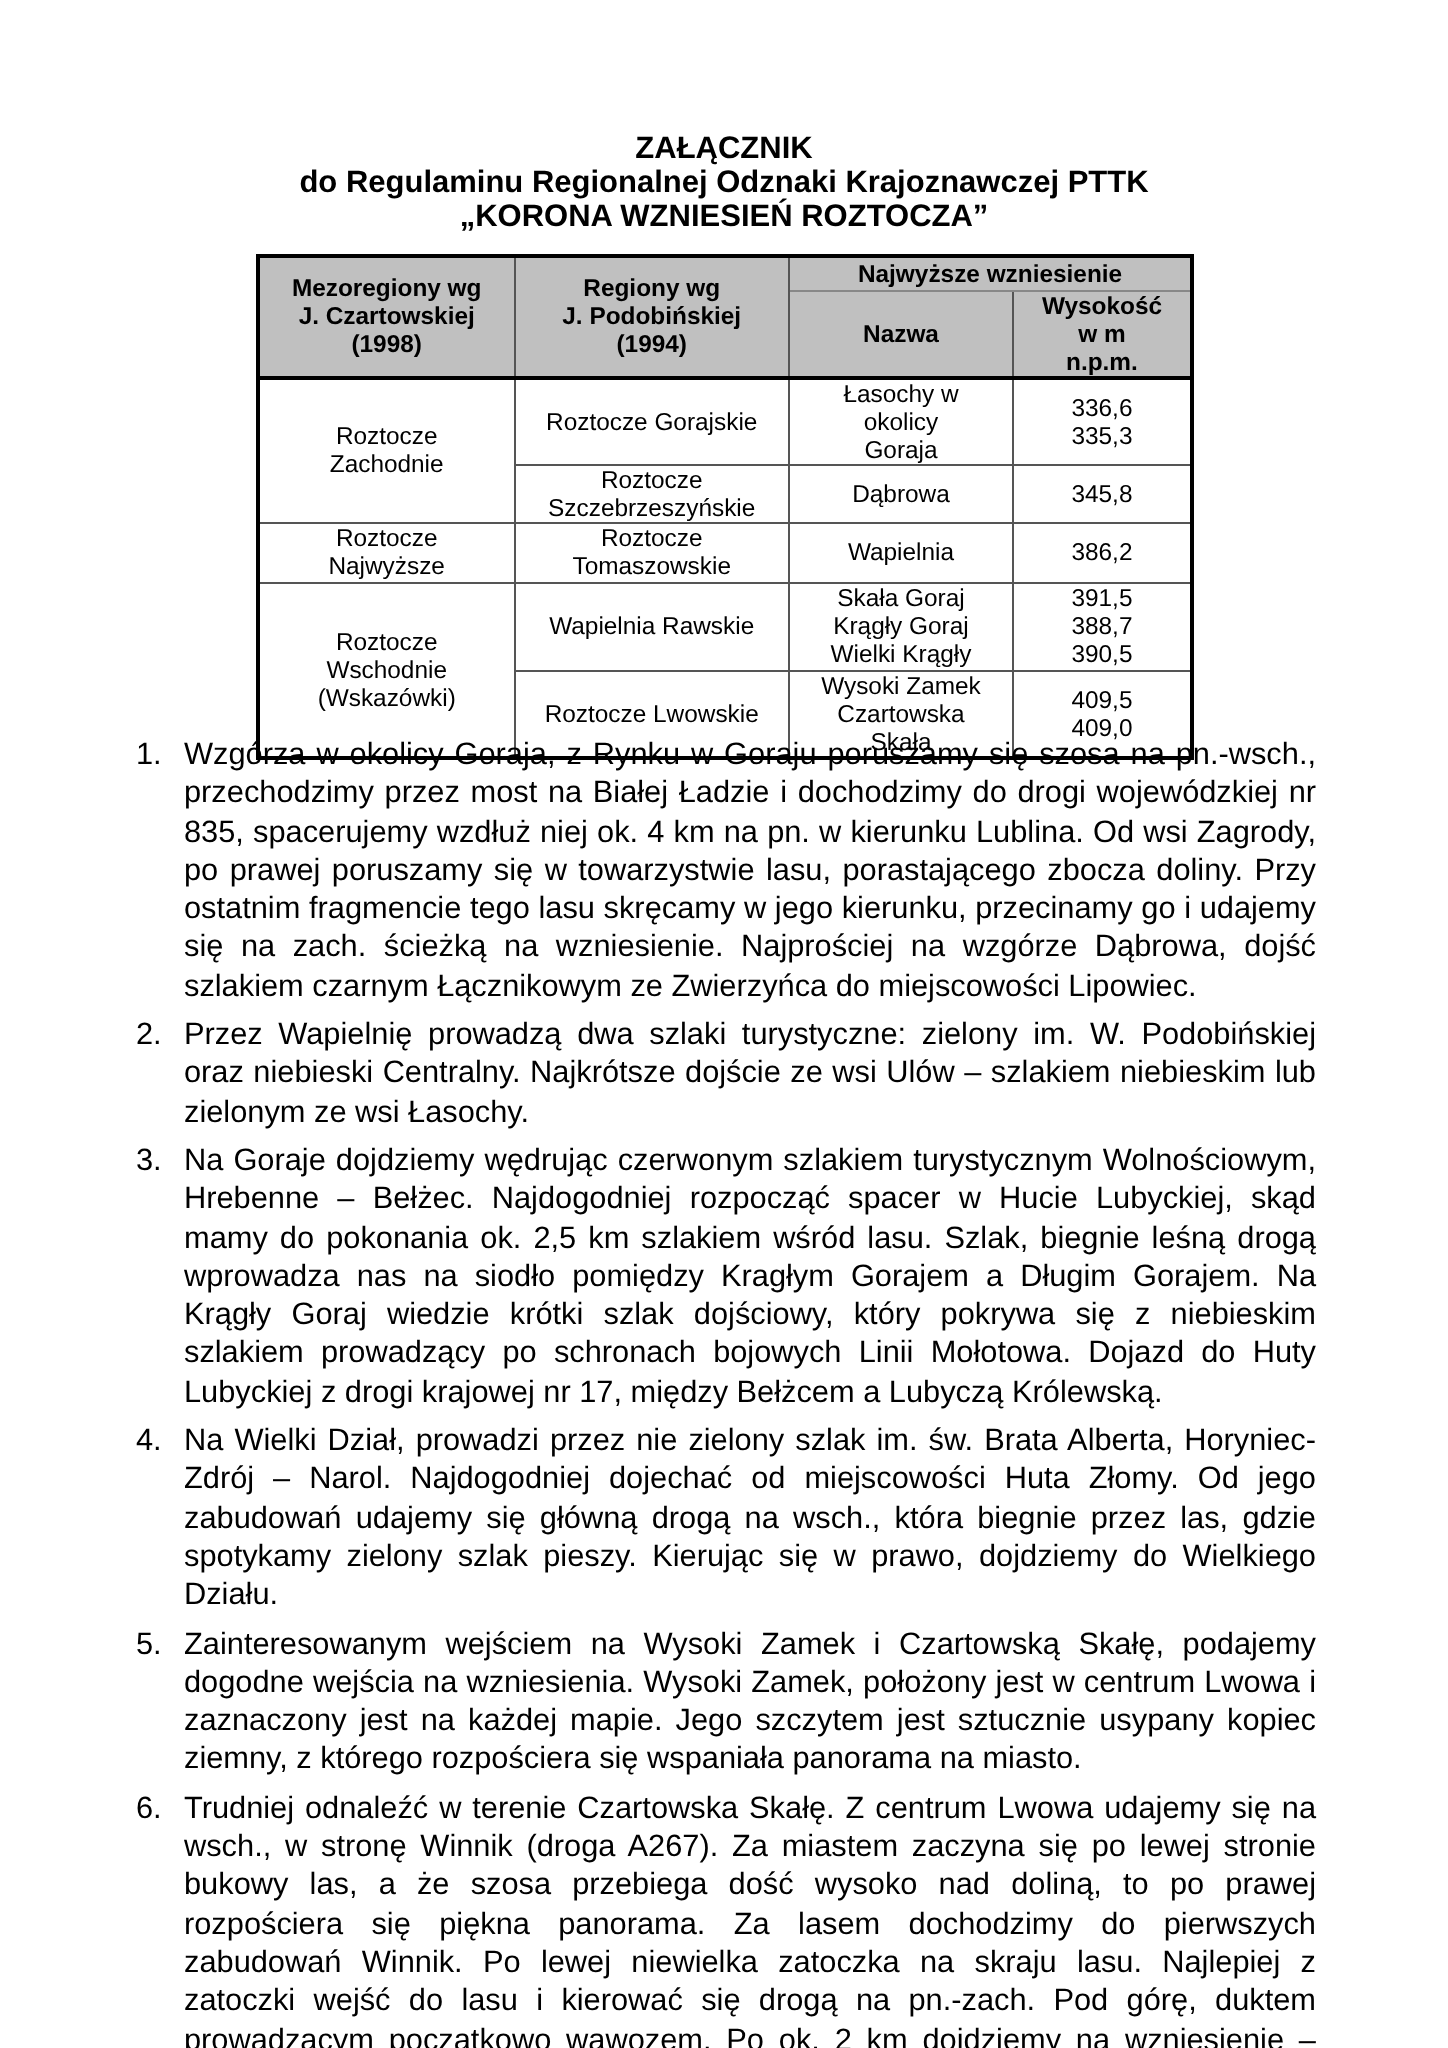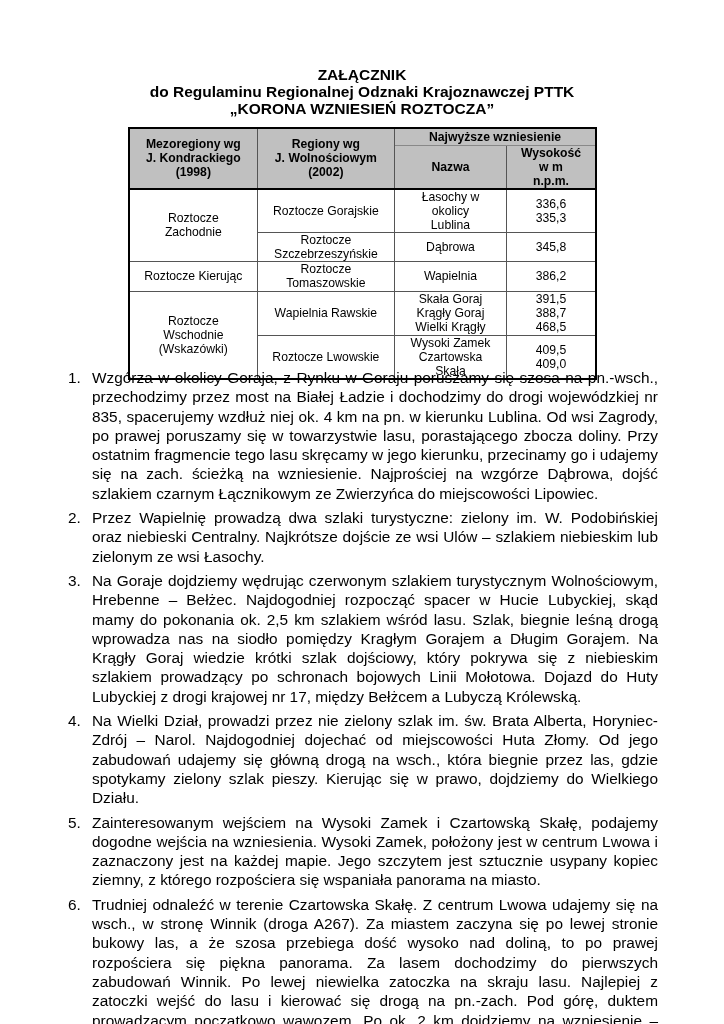--- a/index.html
+++ b/index.html
@@ -40,61 +40,61 @@
     <colgroup>
         <col class="c1">
         <col class="c2">
         <col class="c3">
         <col class="c4">
       </colgroup>
     <thead>
       <tr class="hdr" style="height:17px">
         <th rowspan="2">
           <div>Mezoregiony wg</div>
-          <div>J. Kondrackiego</div>
+          <div>J. Czartowskiej</div>
           <div>(1998)</div>
         </th>
         <th rowspan="2">
           <div>Regiony wg</div>
-          <div>J. Wolnościowym</div>
-          <div>(2002)</div>
+          <div>J. Podobińskiej</div>
+          <div>(1994)</div>
         </th>
         <th colspan="2">Najwyższe wzniesienie</th>
       </tr>
       <tr style="height:30px">
         <th>Nazwa</th>
         <th>
           <div>Wysokość</div>
           <div>w m n.p.m.</div>
         </th>
       </tr>
     </thead>
     <tbody>
       <tr style="height:30px">
         <td rowspan="2">Roztocze Zachodnie</td>
         <td>Roztocze Gorajskie</td>
         <td>
           <div>Łasochy w okolicy</div>
-          <div>Lublina</div>
+          <div>Goraja</div>
         </td>
         <td>
           <div>336,6</div>
           <div>335,3</div>
         </td>
       </tr>
       <tr style="height:29px">
         <td>
           <div>Roztocze</div>
           <div>Szczebrzeszyńskie</div>
         </td>
         <td>Dąbrowa</td>
         <td>345,8</td>
       </tr>
       <tr style="height:30px">
-        <td>Roztocze Kierując</td>
+        <td>Roztocze Najwyższe</td>
         <td>
           <div>Roztocze</div>
           <div>Tomaszowskie</div>
         </td>
         <td>Wapielnia</td>
         <td>386,2</td>
       </tr>
       <tr style="height:44px">
         <td rowspan="2">
           <div>Roztocze</div>
@@ -103,21 +103,21 @@
         </td>
         <td>Wapielnia Rawskie</td>
         <td>
           <div>Skała Goraj</div>
           <div>Krągły Goraj</div>
           <div>Wielki Krągły</div>
         </td>
         <td>
           <div>391,5</div>
           <div>388,7</div>
-          <div>468,5</div>
+          <div>390,5</div>
         </td>
       </tr>
       <tr style="height:30px">
         <td>Roztocze Lwowskie</td>
         <td>
           <div>Wysoki Zamek</div>
           <div>Czartowska Skała</div>
         </td>
         <td>
           <div>409,5</div>

